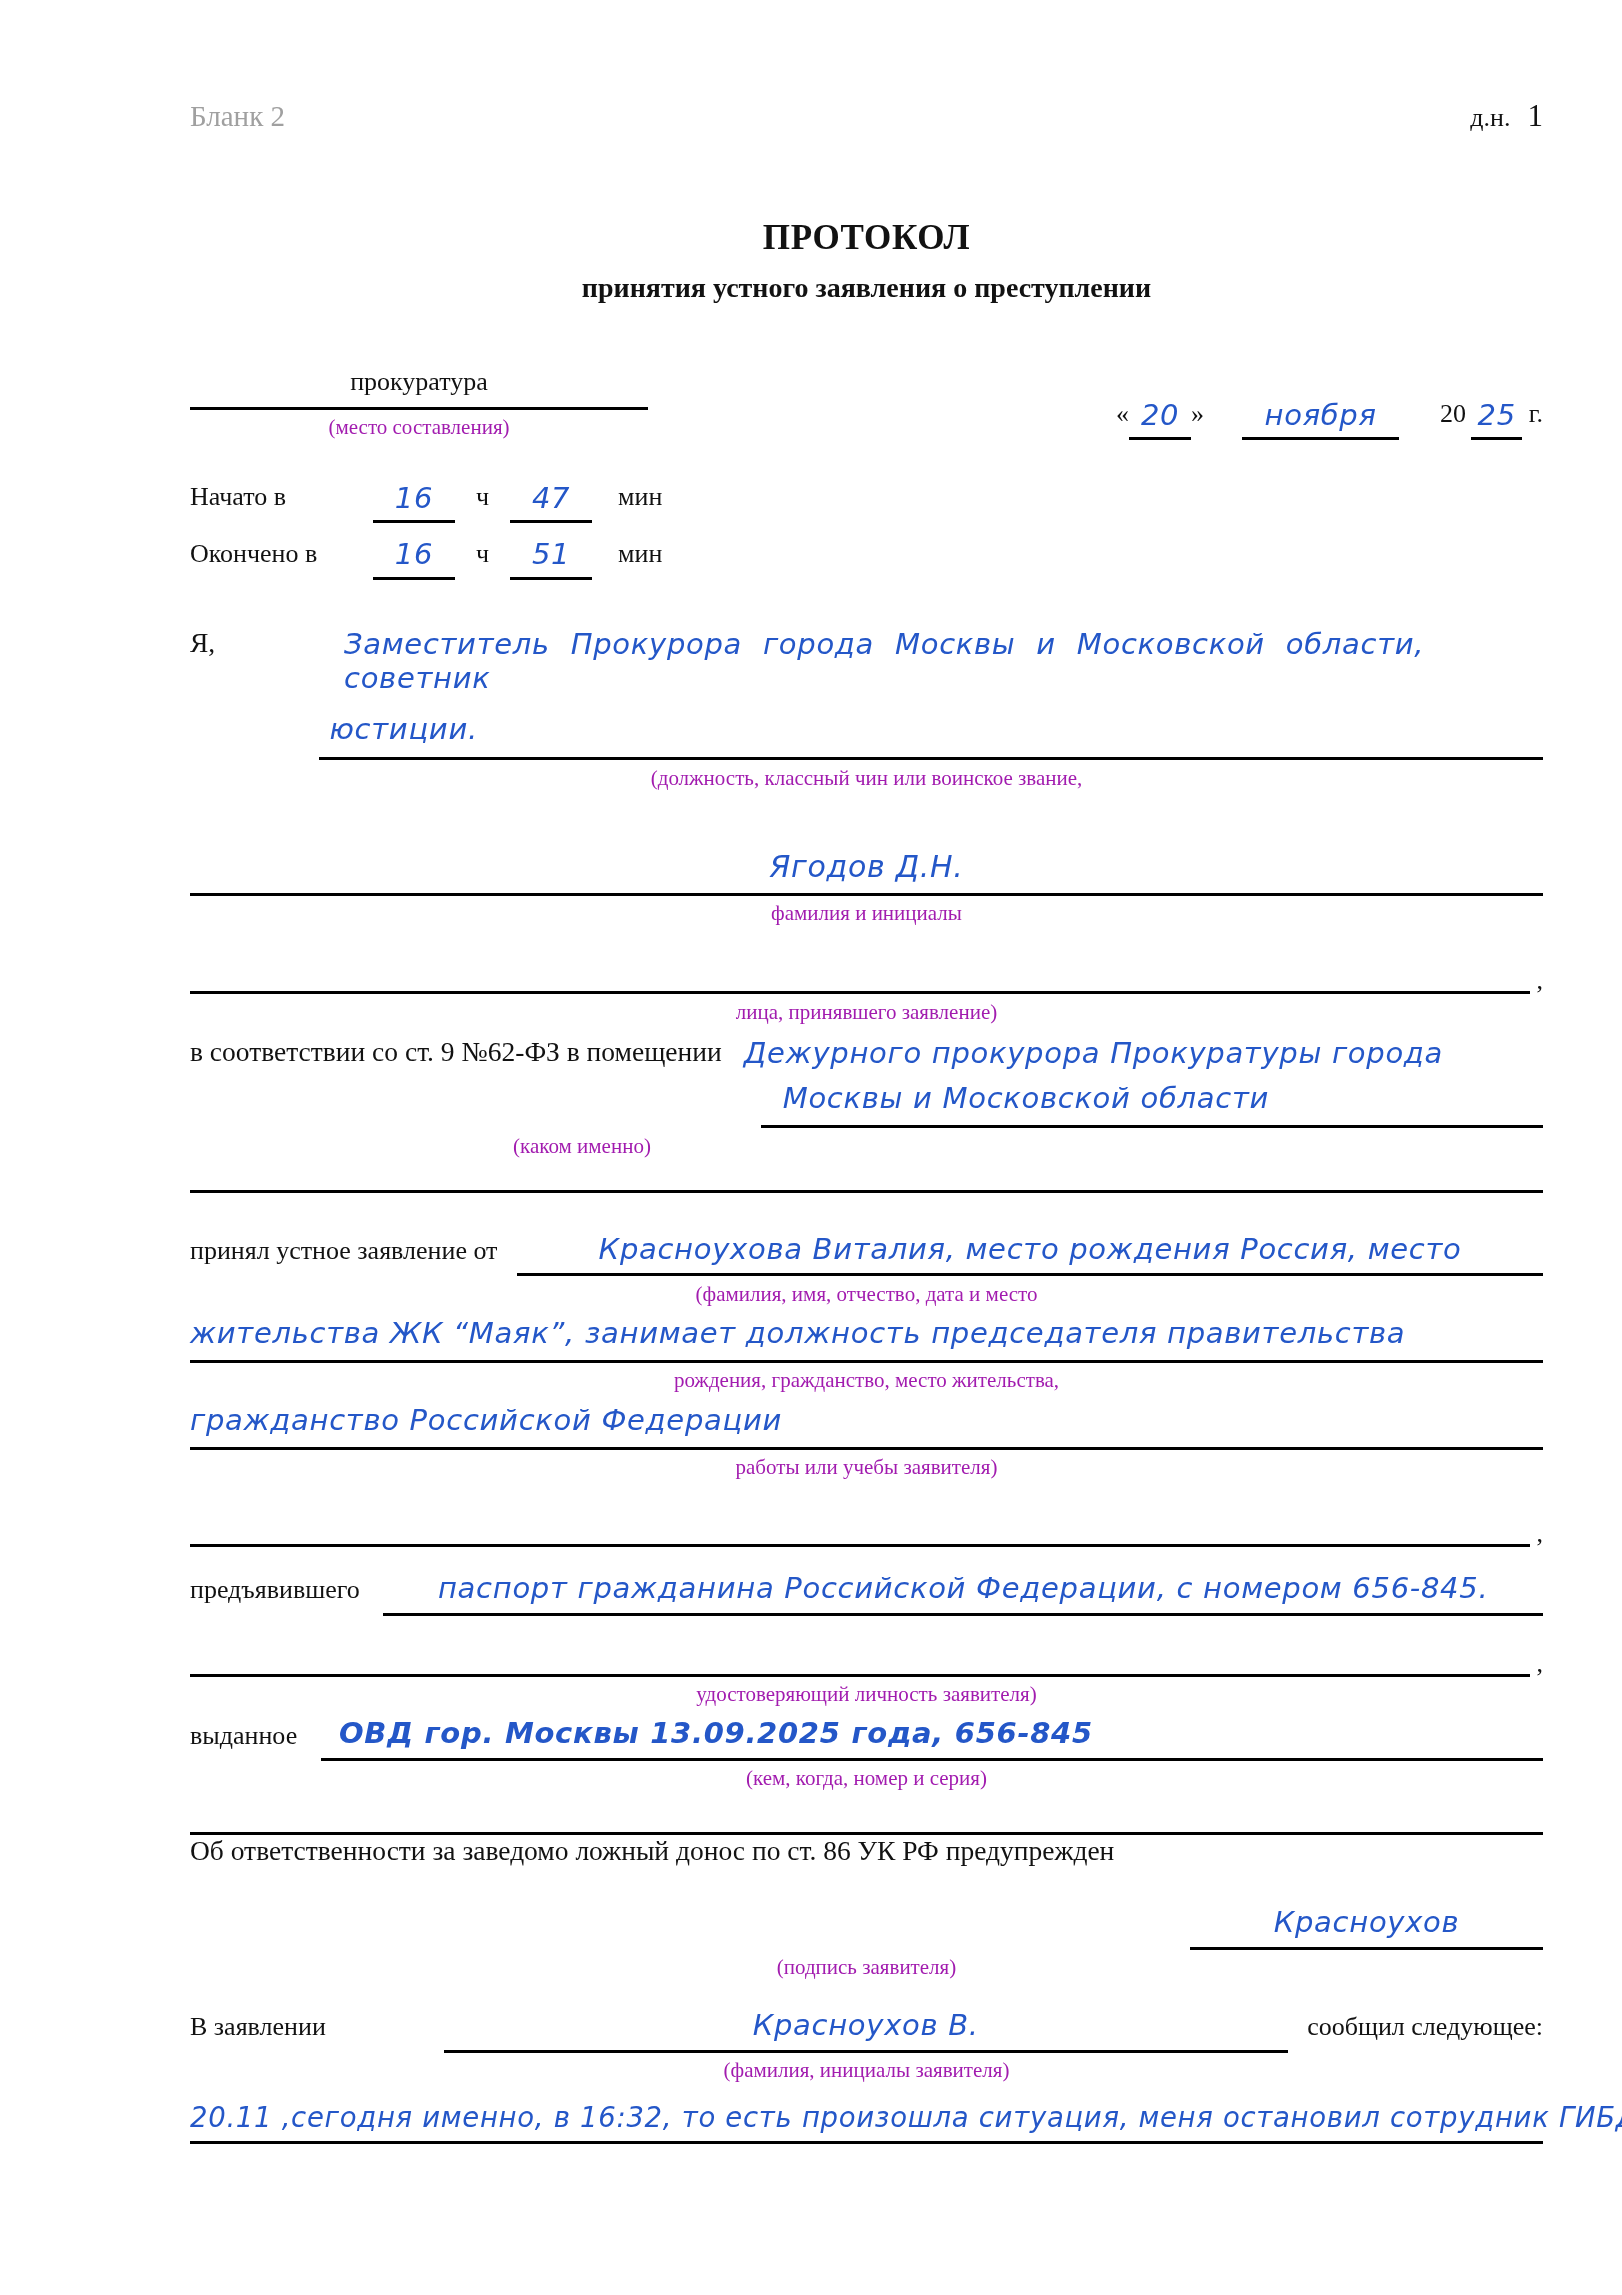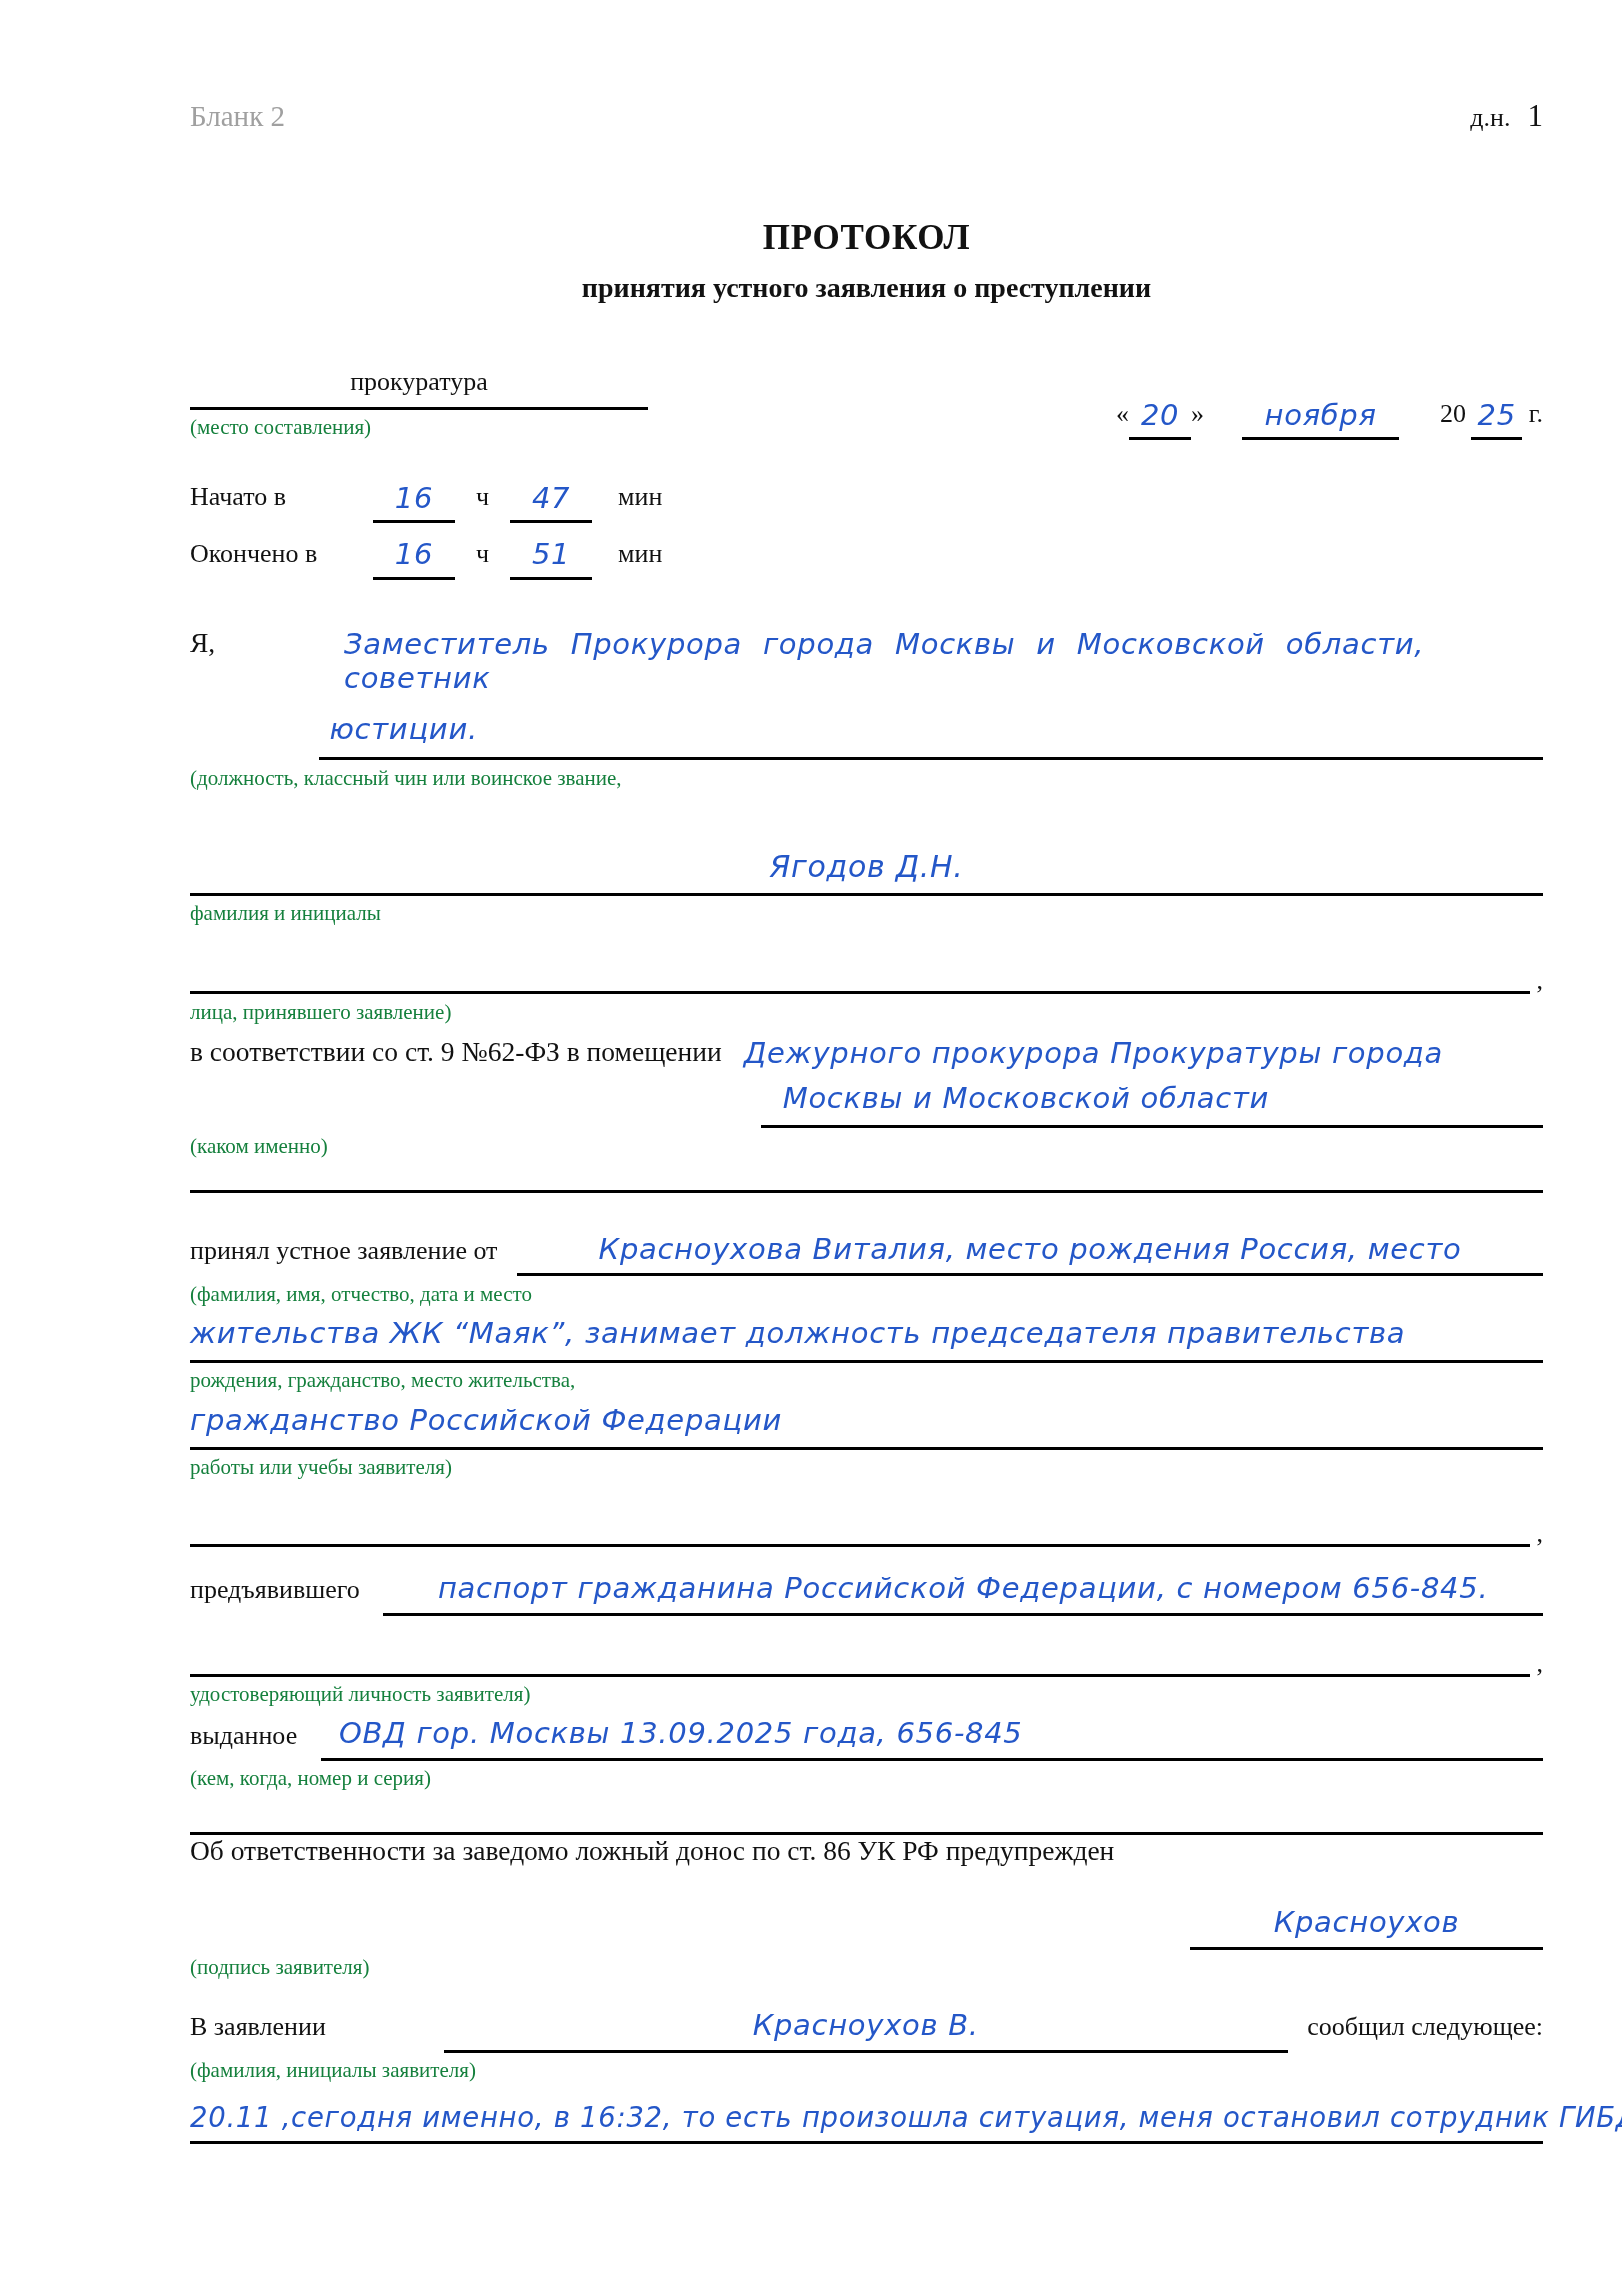--- a/index.html
+++ b/index.html
@@ -14,21 +14,21 @@
 
   .topbar { display:flex; justify-content:space-between; align-items:baseline; }
   .blank-label { color:#a0a0a0; font-size:29px; }
   .dn-label { font-size:26px; }
   .dn-num { font-size:31px; margin-left:17px; }
 
   .title { text-align:center; font-weight:bold; font-size:35px; margin-top:84px; letter-spacing:0.7px; }
   .subtitle { text-align:center; font-weight:bold; font-size:28px; margin-top:14.4px; }
 
   .pl { font-size:26px; padding-bottom:10.5px; white-space:nowrap; }
-  .caption { font-size:21px; margin-top:5.2px; color:#15803d; }
+  .caption { font-size:21px; text-align:center; margin-top:5.2px; color:#a21caf; }
   .rule { border-bottom:3.3px solid #000; }
   .hw {
     font-family:"DejaVu Sans", sans-serif;
     font-style:italic;
     color:#2457c8;
     font-size:29px;
     letter-spacing:0.7px;
   }
   .center { text-align:center; }
   .comma { font-size:26px; margin-left:6.5px; line-height:1; }
@@ -154,21 +154,21 @@
   </div>
 
   <div class="row" style="margin-top:27.5px;">
     <div class="rule empty-line"></div>
     <span class="comma">,</span>
   </div>
   <div class="caption">удостоверяющий личность заявителя)</div>
 
   <div class="row" style="margin-top:9.2px;">
     <span class="pl">выданное</span>
-    <div class="fill rule hw" style="margin-left:23.5px; padding-left:18.3px;">ОВД гор. Москвы 13.09.2025 года, 656-845</div>
+    <div class="fill rule hw" style="margin-left:23.5px; padding-left:18.3px;font-weight:bold;">ОВД гор. Москвы 13.09.2025 года, 656-845</div>
   </div>
   <div class="caption">(кем, когда, номер и серия)</div>
 
   <div class="rule" style="margin-top:41px;"></div>
 
   <div style="font-size:27.5px;">Об ответственности за заведомо ложный донос по ст. 86 УК РФ предупрежден</div>
 
   <div style="display:flex; justify-content:flex-end; margin-top:38px;">
     <div class="rule center" style="width:353px;">
       <span class="hw" style="display:inline-block; padding-bottom:7.8px;">Красноухов</span>

